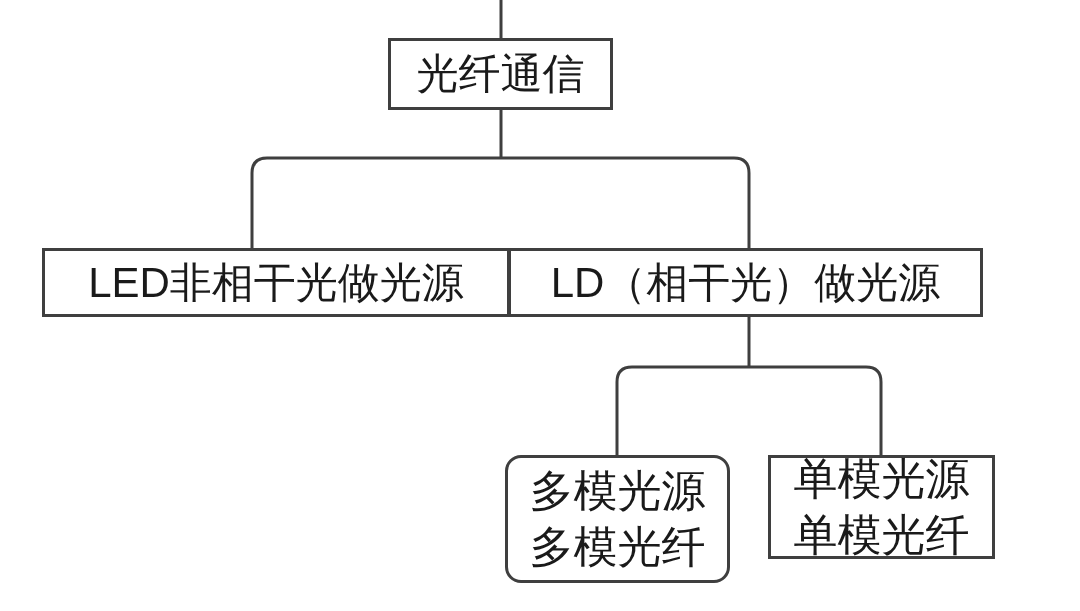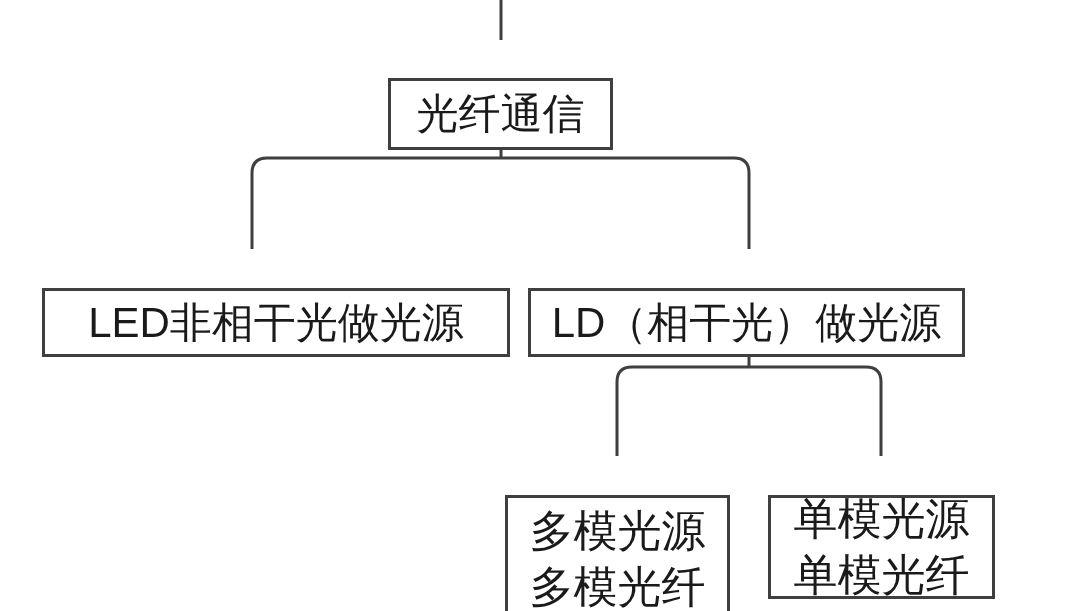--- a/index.html
+++ b/index.html
@@ -30,26 +30,25 @@
   .node {
     position: absolute;
     background: #ffffff;
     border: 3px solid #3f3f3f;
     display: flex;
     align-items: center;
     justify-content: center;
     text-align: center;
     color: #1a1a1a;
     white-space: pre-line;
-    margin-top: 40px;
   }
   .node-root       { left: 388px; top: 38px;  width: 225px; height: 72px;  font-size: 42px; }
   .node-led        { left: 42px;  top: 248px; width: 468px; height: 69px;  font-size: 42px; }
-  .node-ld         { left: 528px; top: 248px; width: 437px; height: 69px;  font-size: 42px; text-align: right; }
-  .node-multimode  { left: 505px; top: 455px; width: 225px; height: 128px; font-size: 44px; line-height: 1.27; }
+  .node-ld         { left: 508px; top: 248px; width: 475px; height: 69px;  font-size: 42px; text-align: right; }
+  .node-multimode  { left: 505px; top: 455px; width: 225px; height: 128px; font-size: 44px; line-height: 1.27; border-radius: 16px; }
   .node-singlemode { left: 768px; top: 455px; width: 227px; height: 104px; font-size: 44px; line-height: 1.27; }
 </style>
 </head>
 <body>
 
 <div class="canvas">
 
   <svg class="connectors" viewBox="0 0 1080 611" xmlns="http://www.w3.org/2000/svg" aria-hidden="true">
 
     <path d="M 501 0 L 501 40"></path>

